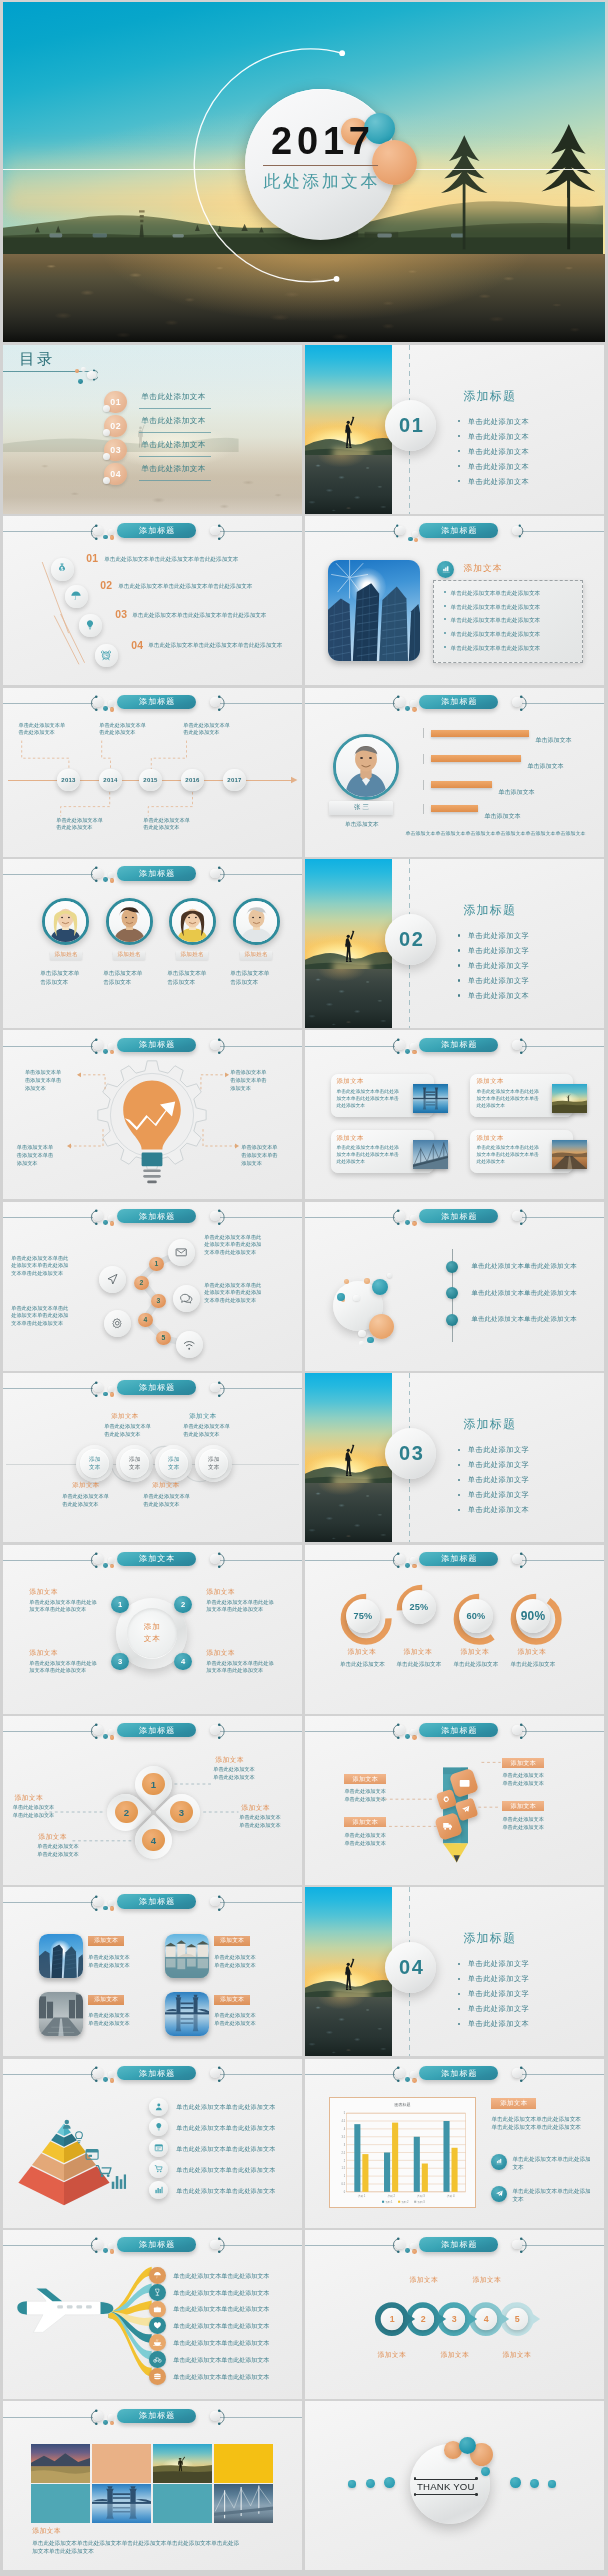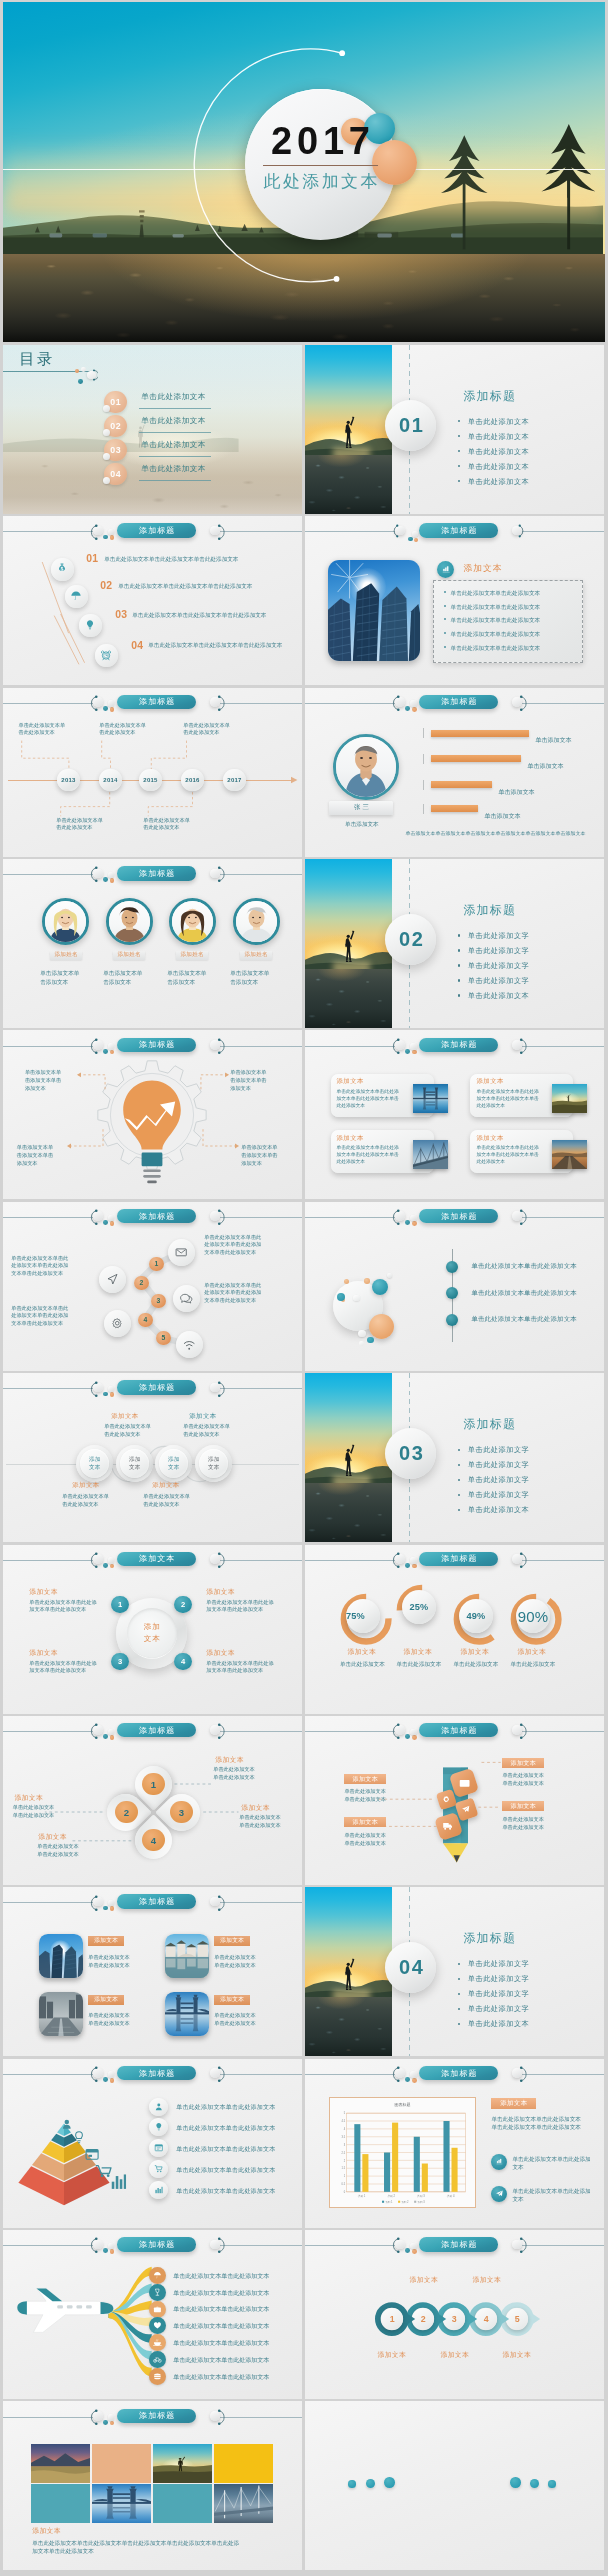--- a/index.html
+++ b/index.html
@@ -1248,52 +1248,52 @@
    <div class="thdots" style="left:100px;top:5.6px" data-name="title-decor-dots">
     <i style="width:4.8px;height:4.8px;left:0;top:5.6px;background:radial-gradient(circle at 35% 30%,#4aa6b5,#2b8294)" data-name="dot-teal-icon"></i>
     <i style="width:4.8px;height:4.8px;left:6.4px;top:6.4px;background:radial-gradient(circle at 35% 30%,#f0b484,#df9057)" data-name="dot-orange-icon"></i>
     <i style="width:6.4px;height:6.4px;left:4.8px;top:0px;background:linear-gradient(150deg,#fff,#d7d9d9);box-shadow:0 0.8px 1.6px rgba(0,0,0,.18)" data-name="dot-white-icon"></i>
    </div>
   </div>
   <div style="position:absolute;left:35px;top:49px;width:45px;height:45px" data-name="percent-donut">
    <svg viewBox="0 0 56 56" style="position:absolute;left:-3.2px;top:-3.2px;width:51px;height:51px;overflow:visible" data-name="donut-ring">
             <circle cx="32" cy="32" r="24.5" fill="none" stroke="#e79c5c" stroke-width="7" stroke-dasharray="115.5 999" transform="translate(64,0) scale(-1,1) rotate(-90 32 32)" stroke-linecap="butt"></circle>
           </svg>
-   <div style="position:absolute;left:5.6px;top:5.6px;width:34px;height:34px;border-radius:50%;background:linear-gradient(145deg,#fefefe 0%,#f3f4f4 42%,#e2e4e4 78%,#edeeee 100%);box-shadow:0 3.2px 6.4px rgba(0,0,0,.22);display:flex;align-items:center;" data-name="donut-hole">
+   <div style="position:absolute;left:5.6px;top:5.6px;width:34px;height:34px;border-radius:50%;background:linear-gradient(145deg,#fefefe 0%,#f3f4f4 42%,#e2e4e4 78%,#edeeee 100%);box-shadow:0 3.2px 6.4px rgba(0,0,0,.22);display:flex;align-items:center;justify-content:center" data-name="donut-hole">
             <b style="font-size:9.2px;color:#2c7b8a;font-weight:700;letter-spacing:0.2px" data-name="donut-percent">75%</b>
           </div>
   </div>
   <div style="position:absolute;left:23px;top:102px;width:67px;text-align:center;font-size:6.8px;color:#e08e52;letter-spacing:0.4px" data-name="donut-heading">添加文本</div>
   <div style="position:absolute;left:18.5px;top:116px;width:77px;text-align:center;font-size:5.6px;color:#3f7f8c" data-name="donut-body">单击此处添加文本</div>
   <div style="position:absolute;left:91px;top:40px;width:45px;height:45px" data-name="percent-donut">
    <svg viewBox="0 0 56 56" style="position:absolute;left:-3.2px;top:-3.2px;width:51px;height:51px;overflow:visible" data-name="donut-ring">
             <circle cx="32" cy="32" r="24.5" fill="none" stroke="#e79c5c" stroke-width="7" stroke-dasharray="38.5 999" transform="translate(64,0) scale(-1,1) rotate(-90 32 32)" stroke-linecap="butt"></circle>
           </svg>
    <div style="position:absolute;left:5.6px;top:5.6px;width:34px;height:34px;border-radius:50%;background:linear-gradient(145deg,#fefefe 0%,#f3f4f4 42%,#e2e4e4 78%,#edeeee 100%);box-shadow:0 3.2px 6.4px rgba(0,0,0,.22);display:flex;align-items:center;justify-content:center" data-name="donut-hole">
             <b style="font-size:9.2px;color:#2c7b8a;font-weight:700;letter-spacing:0.2px" data-name="donut-percent">25%</b>
           </div>
   </div>
   <div style="position:absolute;left:79px;top:102px;width:67px;text-align:center;font-size:6.8px;color:#e08e52;letter-spacing:0.4px" data-name="donut-heading">添加文本</div>
   <div style="position:absolute;left:75px;top:116px;width:77px;text-align:center;font-size:5.6px;color:#3f7f8c" data-name="donut-body">单击此处添加文本</div>
   <div style="position:absolute;left:148px;top:49px;width:45px;height:45px" data-name="percent-donut">
    <svg viewBox="0 0 56 56" style="position:absolute;left:-3.2px;top:-3.2px;width:51px;height:51px;overflow:visible" data-name="donut-ring">
             <circle cx="32" cy="32" r="24.5" fill="none" stroke="#e79c5c" stroke-width="7" stroke-dasharray="92.4 999" transform="translate(64,0) scale(-1,1) rotate(-90 32 32)" stroke-linecap="butt"></circle>
           </svg>
    <div style="position:absolute;left:5.6px;top:5.6px;width:34px;height:34px;border-radius:50%;background:linear-gradient(145deg,#fefefe 0%,#f3f4f4 42%,#e2e4e4 78%,#edeeee 100%);box-shadow:0 3.2px 6.4px rgba(0,0,0,.22);display:flex;align-items:center;justify-content:center" data-name="donut-hole">
-            <b style="font-size:9.2px;color:#2c7b8a;font-weight:700;letter-spacing:0.2px" data-name="donut-percent">49%</b>
+            <b style="font-size:9.2px;color:#2c7b8a;font-weight:700;letter-spacing:0.2px" data-name="donut-percent">60%</b>
           </div>
   </div>
   <div style="position:absolute;left:136px;top:102px;width:67px;text-align:center;font-size:6.8px;color:#e08e52;letter-spacing:0.4px" data-name="donut-heading">添加文本</div>
   <div style="position:absolute;left:132px;top:116px;width:77px;text-align:center;font-size:5.6px;color:#3f7f8c" data-name="donut-body">单击此处添加文本</div>
   <div style="position:absolute;left:205px;top:49px;width:45px;height:45px" data-name="percent-donut">
    <svg viewBox="0 0 56 56" style="position:absolute;left:-3.2px;top:-3.2px;width:51px;height:51px;overflow:visible" data-name="donut-ring">
             <circle cx="32" cy="32" r="24.5" fill="none" stroke="#e79c5c" stroke-width="7" stroke-dasharray="138.5 999" transform="translate(64,0) scale(-1,1) rotate(-90 32 32)" stroke-linecap="butt"></circle>
           </svg>
    <div style="position:absolute;left:5.6px;top:5.6px;width:34px;height:34px;border-radius:50%;background:linear-gradient(145deg,#fefefe 0%,#f3f4f4 42%,#e2e4e4 78%,#edeeee 100%);box-shadow:0 3.2px 6.4px rgba(0,0,0,.22);display:flex;align-items:center;justify-content:center" data-name="donut-hole">
-            <b style="font-size:15px;color:#2c7b8a;font-weight:400;letter-spacing:0.2px" data-name="donut-percent">90%</b>
+            <b style="font-size:12px;color:#2c7b8a;font-weight:700;letter-spacing:0.2px" data-name="donut-percent">90%</b>
           </div>
   </div>
   <div style="position:absolute;left:193px;top:102px;width:67px;text-align:center;font-size:6.8px;color:#e08e52;letter-spacing:0.4px" data-name="donut-heading">添加文本</div>
   <div style="position:absolute;left:189px;top:116px;width:77px;text-align:center;font-size:5.6px;color:#3f7f8c" data-name="donut-body">单击此处添加文本</div>
  </div>
 
 <div class="slide" data-name="four-petal-slide">
   <div class="sld-bg" data-name="slide-background"></div>
   <div class="th" data-name="slide-title-bar">
    <div class="ln l" data-name="title-line-left"></div>
@@ -2138,20 +2138,34 @@
             </svg>
           </div>
         </div>
   <div style="position:absolute;left:29px;top:125px;font-size:6.8px;color:#e08e52;letter-spacing:0.4px" data-name="mosaic-heading">添加文本</div>
   <div class="b-tl2" style="position:absolute;left:29px;top:138px;width:242px;white-space:pre-line" data-name="mosaic-body">单击此处添加文本单击此处添加文本单击此处添加文本单击此处添加文本单击此处添
 加文本单击此处添加文本</div>
  </div>
 
 <div class="slide" data-name="thank-you-slide">
   <div class="sld-bg" data-name="slide-background"></div>
+  <div style="position:absolute;left:105px;top:43px;width:80px;height:80px" data-name="thank-you-badge">
+   <div style="position:absolute;inset:0;border-radius:50%;background:linear-gradient(158deg,#fefefe 0%,#f6f7f7 26%,#eceeee 52%,#dcdedf 80%,#eeefef 100%);box-shadow:0 4.8px 13px rgba(0,0,0,.22)" data-name="badge-disc"></div>
+   <div style="position:absolute;left:34px;top:-3.2px;width:17.7px;height:17.7px;border-radius:50%;background:radial-gradient(circle at 36% 30%,#f3bd92,#e39c64 70%,#dc8e52);box-shadow:0 1.6px 4px rgba(0,0,0,.16)" data-name="badge-dot-orange-small"></div>
+   <div style="position:absolute;left:60px;top:-1.6px;width:23px;height:23px;border-radius:50%;background:radial-gradient(circle at 36% 30%,#f3bd92,#e39c64 70%,#dc8e52);box-shadow:0 2.4px 5.6px rgba(0,0,0,.19)" data-name="badge-dot-orange-large"></div>
+   <div style="position:absolute;left:49px;top:-7.2px;width:17px;height:17px;border-radius:50%;background:radial-gradient(circle at 36% 30%,#4fb5c4,#1f93ab 70%,#1c8aa2);box-shadow:0 1.6px 4.8px rgba(0,0,0,.2)" data-name="badge-dot-teal"></div>
+   <div style="position:absolute;left:71px;top:23px;width:8.8px;height:8.8px;border-radius:50%;background:radial-gradient(circle at 36% 30%,#4fb5c4,#1f93ab);box-shadow:0 0.8px 2.4px rgba(0,0,0,.15)" data-name="badge-dot-teal-small"></div>
+   <div style="position:absolute;left:4px;top:35px;width:63px;height:0.8px;background:#2f3335" data-name="thank-you-rule-top"></div>
+   <div style="position:absolute;left:3.2px;top:33px;width:2.4px;height:2.4px;border-radius:50%;background:#2f3335" data-name="rule-endpoint-dot"></div>
+   <div style="position:absolute;left:65px;top:33px;width:2.4px;height:2.4px;border-radius:50%;background:#2f3335" data-name="rule-endpoint-dot"></div>
+   <div style="position:absolute;left:4px;top:50px;width:63px;height:0.8px;background:#2f3335" data-name="thank-you-rule-bottom"></div>
+   <div style="position:absolute;left:3.2px;top:49px;width:2.4px;height:2.4px;border-radius:50%;background:#2f3335" data-name="rule-endpoint-dot"></div>
+   <div style="position:absolute;left:65px;top:49px;width:2.4px;height:2.4px;border-radius:50%;background:#2f3335" data-name="rule-endpoint-dot"></div>
+   <div style="position:absolute;left:4px;top:37px;width:63px;text-align:center;font-size:9.6px;color:#1f2426;letter-spacing:0.2px" data-name="thank-you-text">THANK YOU</div>
+  </div>
   <div style="position:absolute;left:43px;top:79px;width:7.2px;height:7.2px;border-radius:50%;background:radial-gradient(circle at 36% 30%,#4fb5c4,#1f93ab);box-shadow:0 1.6px 2.4px rgba(0,0,0,.15)" data-name="decor-dot"></div>
   <div style="position:absolute;left:61px;top:78px;width:8.8px;height:8.8px;border-radius:50%;background:radial-gradient(circle at 36% 30%,#4fb5c4,#1f93ab);box-shadow:0 1.6px 2.4px rgba(0,0,0,.15)" data-name="decor-dot"></div>
   <div style="position:absolute;left:79px;top:76px;width:10.4px;height:10.4px;border-radius:50%;background:radial-gradient(circle at 36% 30%,#4fb5c4,#1f93ab);box-shadow:0 1.6px 3.2px rgba(0,0,0,.16)" data-name="decor-dot"></div>
   <div style="position:absolute;left:205px;top:76px;width:10.4px;height:10.4px;border-radius:50%;background:radial-gradient(circle at 36% 30%,#4fb5c4,#1f93ab);box-shadow:0 1.6px 3.2px rgba(0,0,0,.16)" data-name="decor-dot"></div>
   <div style="position:absolute;left:225px;top:78px;width:8.8px;height:8.8px;border-radius:50%;background:radial-gradient(circle at 36% 30%,#4fb5c4,#1f93ab);box-shadow:0 1.6px 2.4px rgba(0,0,0,.15)" data-name="decor-dot"></div>
   <div style="position:absolute;left:243px;top:79px;width:7.2px;height:7.2px;border-radius:50%;background:radial-gradient(circle at 36% 30%,#4fb5c4,#1f93ab);box-shadow:0 1.6px 2.4px rgba(0,0,0,.15)" data-name="decor-dot"></div>
  </div>
   </div>
 </div>
 

